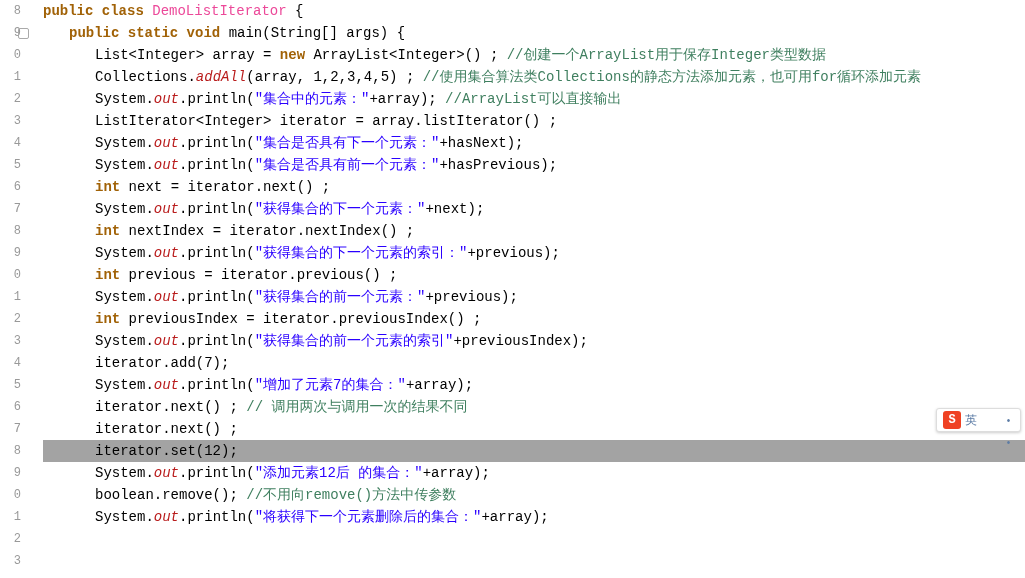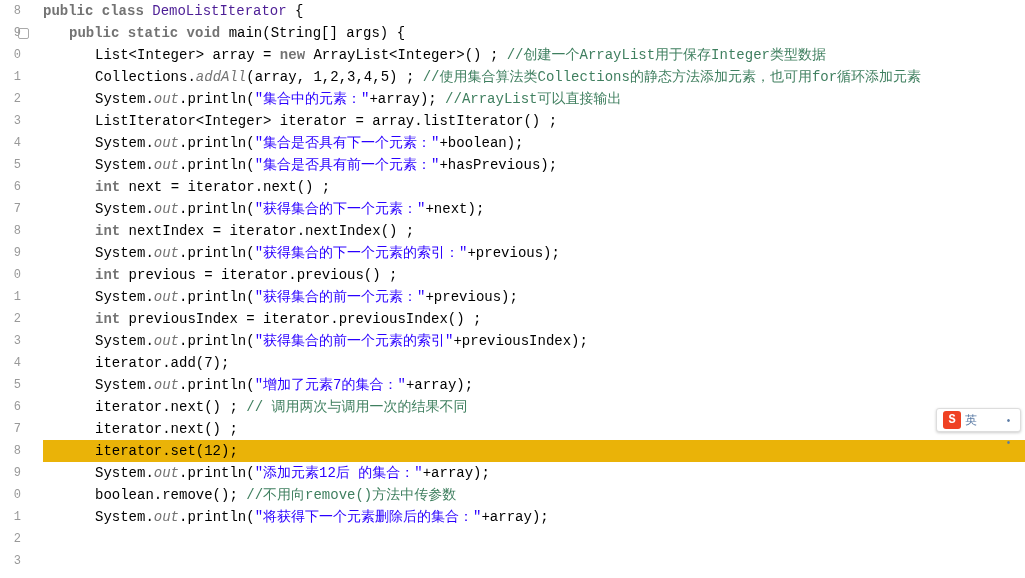--- a/index.html
+++ b/index.html
@@ -4,28 +4,28 @@
 <style>
 * { margin:0; padding:0; box-sizing:border-box; }
 body { font-family: Consolas, 'Courier New', monospace; font-size:14px; background:#fff; color:#000; overflow:hidden; }
 .editor { display:flex; height:578px; width:1025px; position:relative; }
 .gutter { width:25px; background:#fff; text-align:right; padding-right:4px; color:#999; user-select:none; }
 .gutter div { height:22px; line-height:22px; font-size:12px; }
 .gutter .ruler { position:relative; }
 .gutter .ruler::after { content:''; position:absolute; right:-8px; top:6px; width:9px; height:9px; border:1px solid #aaa; border-radius:2px; font-size:8px; line-height:8px; text-align:center; }
 .code { flex:1; padding-left:18px; position:relative; }
 .line { height:22px; line-height:22px; white-space:nowrap; }
-.line.hl { background:#eab308; }
+.line.hl { background:#a3a3a3; }
 .ind1 { padding-left:26px; }
 .ind2 { padding-left:52px; }
-.kw { color:#737373; font-weight:bold; }
+.kw { color:#a16207; font-weight:bold; }
 .str { color:#2a00ff; }
 .com { color:#3f7f5f; }
-.field { color:#737373; font-style:italic; }
-.cls { color:#4c1d95; }
+.field { color:#b91c1c; font-style:italic; }
+.cls { color:#ec4899; }
 .plain { color:#000; }
 
 .floating-widget { position:absolute; right:4px; top:408px; background:#fff; border:1px solid #ddd; border-radius:3px; padding:2px 6px; display:flex; align-items:center; gap:4px; box-shadow:0 1px 3px rgba(0,0,0,.2); }
 .floating-widget .logo { width:18px; height:18px; background:#ef4123; border-radius:3px; color:#fff; font-weight:bold; font-size:12px; display:flex; align-items:center; justify-content:center; }
 .floating-widget .txt { color:#5b7ba5; font-size:12px; }
 .floating-widget .dots::before { content:'• •'; color:#5b7ba5; font-size:10px; writing-mode:vertical-lr; }
 </style>
 </head>
 <body>
 
@@ -59,21 +59,21 @@
     <div>3</div>
   </div>
 
   <div class="code">
     <div class="line"><span class="kw">public class</span><span class="cls"> </span><span class="cls">DemoListIterator</span><span class="plain"> {</span></div>
     <div class="line ind1"><span class="kw">public static void</span><span class="plain"> main(String[] args) {</span></div>
     <div class="line ind2"><span class="plain">List&lt;Integer&gt; array = </span><span class="kw">new</span><span class="plain"> ArrayList&lt;Integer&gt;() ;  </span><span class="com">//创建一个ArrayList用于保存Integer类型数据</span></div>
     <div class="line ind2"><span class="plain">Collections.</span><span class="field">addAll</span><span class="plain">(array, 1,2,3,4,5) ;                    </span><span class="com">//使用集合算法类Collections的静态方法添加元素，也可用for循环添加元素</span></div>
     <div class="line ind2"><span class="plain">System.</span><span class="field">out</span><span class="plain">.println(</span><span class="str">"集合中的元素："</span><span class="plain">+array);         </span><span class="com">//ArrayList可以直接输出</span></div>
     <div class="line ind2"><span class="plain">ListIterator&lt;Integer&gt; iterator =  array.listIterator() ;</span></div>
-    <div class="line ind2"><span class="plain">System.</span><span class="field">out</span><span class="plain">.println(</span><span class="str">"集合是否具有下一个元素："</span><span class="plain">+boolean);</span></div>
+    <div class="line ind2"><span class="plain">System.</span><span class="field">out</span><span class="plain">.println(</span><span class="str">"集合是否具有下一个元素："</span><span class="plain">+hasNext);</span></div>
     <div class="line ind2"><span class="plain">System.</span><span class="field">out</span><span class="plain">.println(</span><span class="str">"集合是否具有前一个元素："</span><span class="plain">+hasPrevious);</span></div>
     <div class="line ind2"><span class="kw">int</span><span class="plain"> next = iterator.next() ;</span></div>
     <div class="line ind2"><span class="plain">System.</span><span class="field">out</span><span class="plain">.println(</span><span class="str">"获得集合的下一个元素："</span><span class="plain">+next);</span></div>
     <div class="line ind2"><span class="kw">int</span><span class="plain">  nextIndex  = iterator.nextIndex() ;</span></div>
     <div class="line ind2"><span class="plain">System.</span><span class="field">out</span><span class="plain">.println(</span><span class="str">"获得集合的下一个元素的索引："</span><span class="plain">+previous);</span></div>
     <div class="line ind2"><span class="kw">int</span><span class="plain"> previous = iterator.previous() ;</span></div>
     <div class="line ind2"><span class="plain">System.</span><span class="field">out</span><span class="plain">.println(</span><span class="str">"获得集合的前一个元素："</span><span class="plain">+previous);</span></div>
     <div class="line ind2"><span class="kw">int</span><span class="plain"> previousIndex = iterator.previousIndex() ;</span></div>
     <div class="line ind2"><span class="plain">System.</span><span class="field">out</span><span class="plain">.println(</span><span class="str">"获得集合的前一个元素的索引"</span><span class="plain">+previousIndex);</span></div>
     <div class="line ind2"><span class="plain">iterator.add(7);</span></div>

